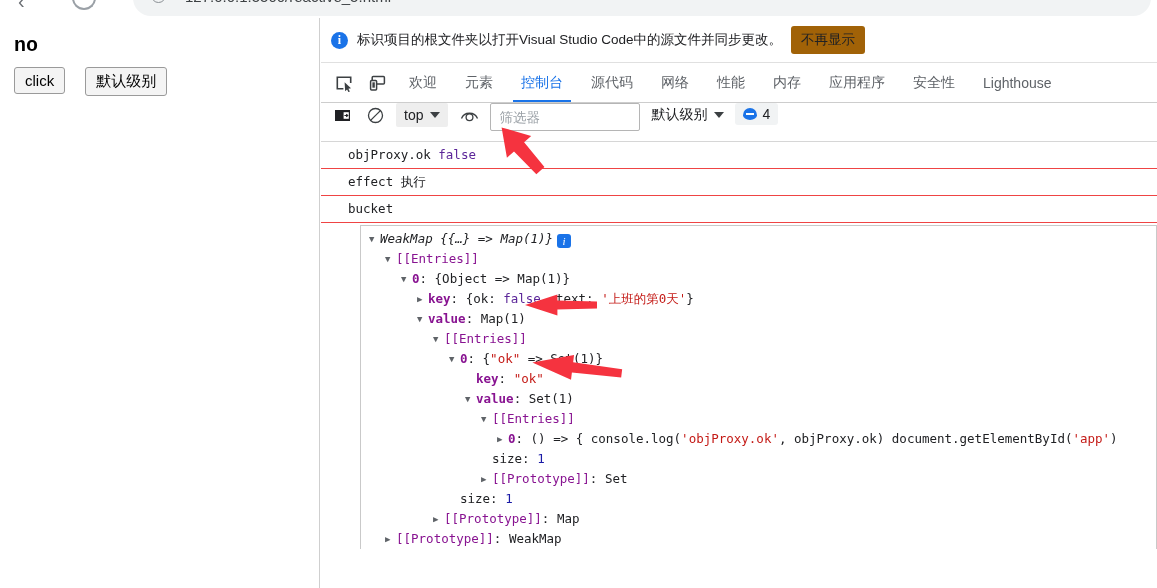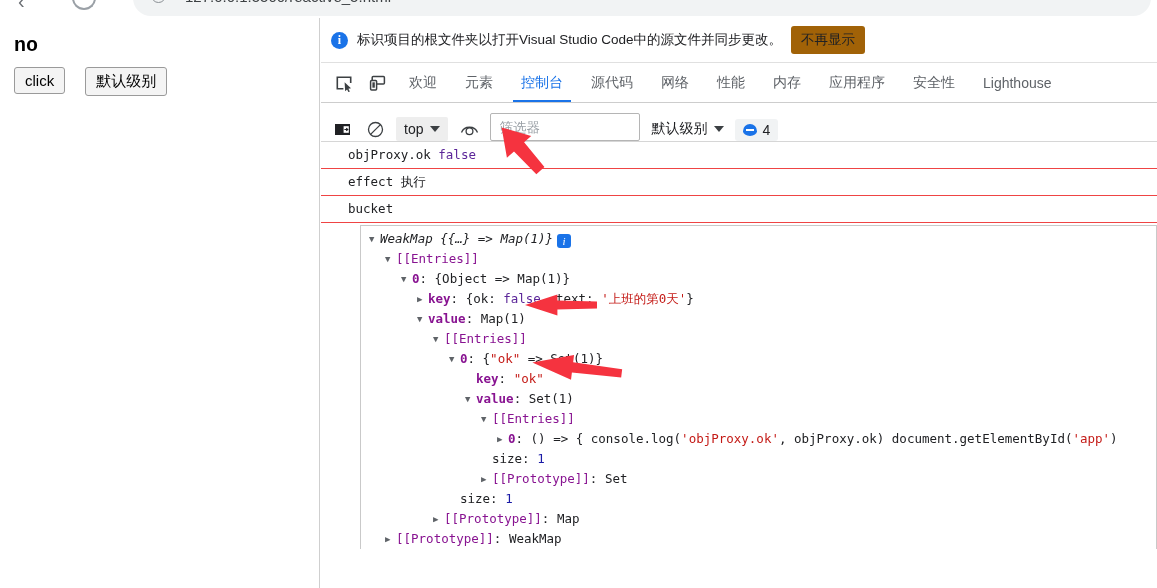--- a/index.html
+++ b/index.html
@@ -136,21 +136,21 @@
   .tab.active { color: #1a73e8; }
   .tab.active::after {
     content: ""; position: absolute;
     left: 6px; right: 6px; bottom: 0; height: 2px;
     background: #1a73e8;
   }
 
   
   .console-toolbar {
     height: 39px;
-    display: flex; align-items: flex-end;
+    display: flex; align-items: flex-start;
     gap: 9px;
     padding: 0 9px;
     border-bottom: 1px solid #d6d6d6;
     background: #ffffff;
   }
   .ct-icon { width: 24px; height: 24px; display: flex; align-items: center; justify-content: center; cursor: pointer; }
   .ctx-select {
     display: flex; align-items: center; gap: 7px;
     background: #eeeeee;
     border-radius: 2px;

